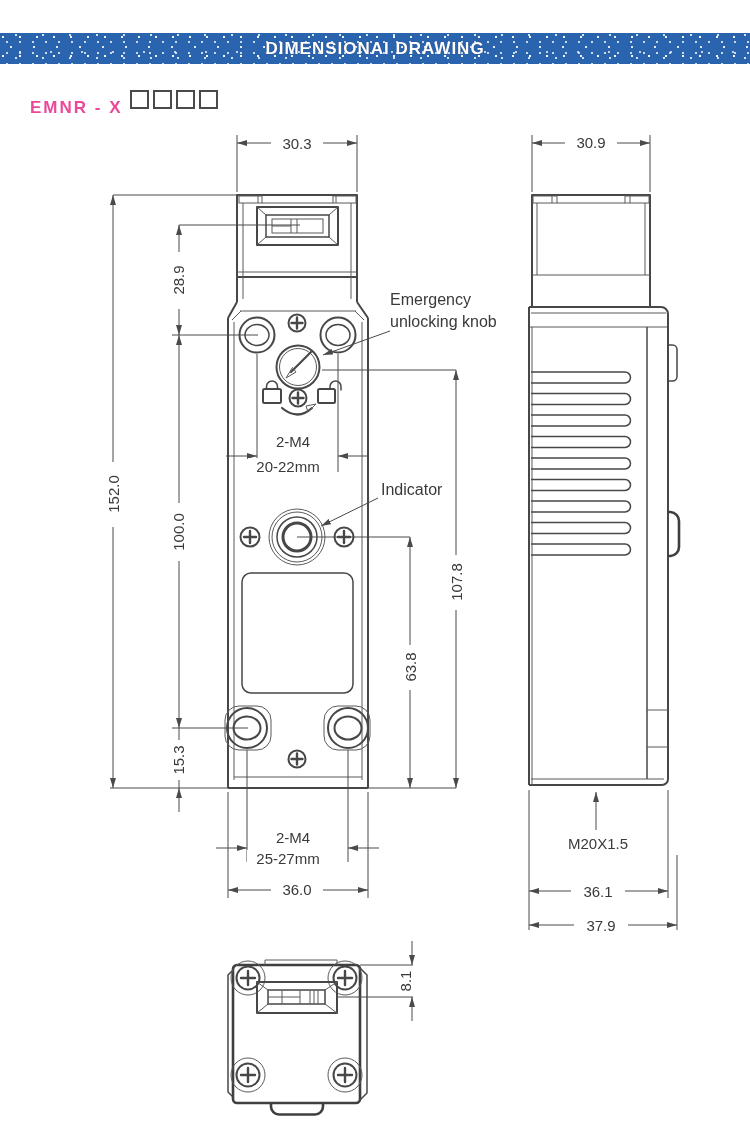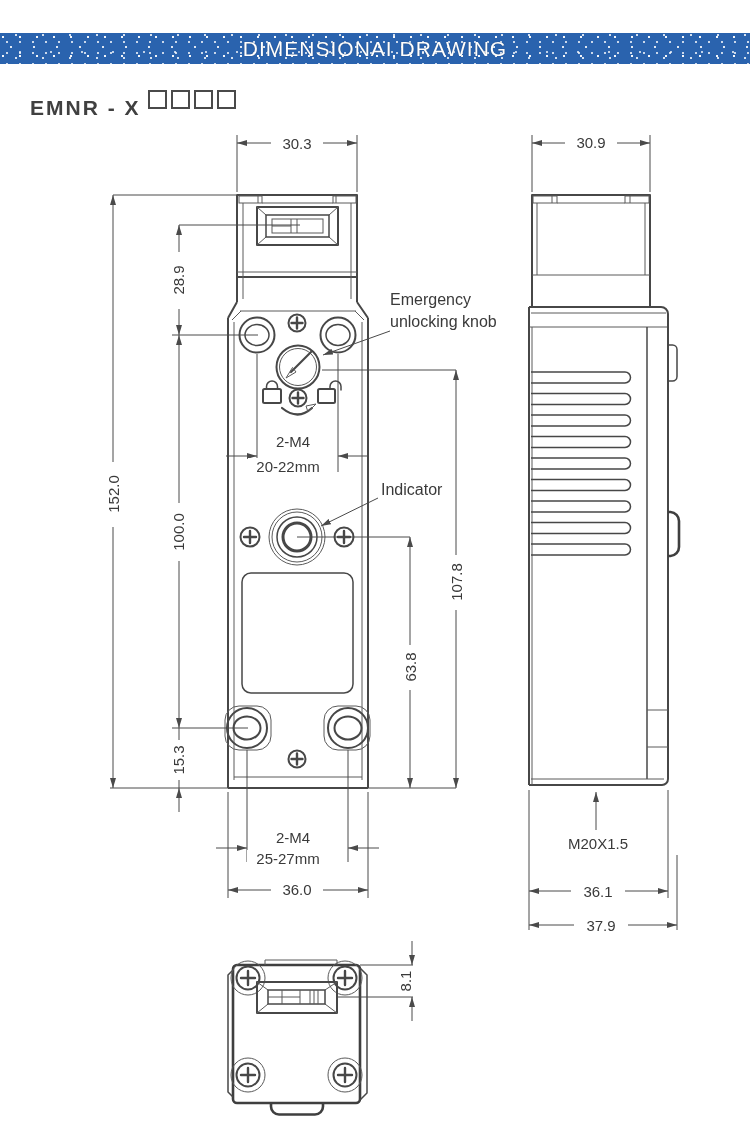--- a/index.html
+++ b/index.html
@@ -9,25 +9,25 @@
   #banner{position:absolute;left:0;top:33px;width:750px;height:31px;
     background-color:#2a63ae;
     background-image:
       radial-gradient(circle at 3px 4px, rgba(255,255,255,.95) 1px, transparent 1.5px),
       radial-gradient(circle at 11px 14px, rgba(255,255,255,.85) 1px, transparent 1.5px),
       radial-gradient(circle at 7px 9px, rgba(255,255,255,.75) .9px, transparent 1.3px),
       radial-gradient(circle at 16px 2px, rgba(255,255,255,.8) .9px, transparent 1.3px),
       radial-gradient(circle at 20px 19px, rgba(255,255,255,.7) .8px, transparent 1.2px);
     background-size:17px 19px,23px 29px,13px 11px,27px 23px,31px 37px;
     display:flex;align-items:center;justify-content:center;}
-  #banner .title{color:#ffffff;font-weight:400;font-size:21px;letter-spacing:1px;
+  #banner .title{color:#ffffff;font-weight:700;font-size:17px;letter-spacing:1px;
     text-shadow:0 0 1px rgba(0,0,0,.45);}
   
   #model{position:absolute;left:30px;top:86px;height:26px;display:flex;align-items:center;}
-  #model .code{font-weight:700;font-size:21px;letter-spacing:2px;color:#404040;margin-top:18px;}
+  #model .code{font-weight:700;font-size:17px;letter-spacing:2px;color:#ec4899;margin-top:18px;}
   #model .box{display:inline-block;width:15px;height:15px;border:2.5px solid #4a4a4a;
     margin-left:4px;}
   #model .box.first{margin-left:7px;}
   svg text{font-family:"Liberation Sans",sans-serif;}
   .o1{stroke:#5a5a5a;stroke-width:1;fill:none;}
   .om{stroke:#474747;stroke-width:1.5;fill:none;}
   .o2{stroke:#474747;stroke-width:2;fill:none;stroke-linejoin:round;}
   .o3{stroke:#3f3f3f;stroke-width:2.6;fill:none;stroke-linejoin:round;}
   .cross{stroke:#474747;stroke-width:2.4;fill:none;stroke-linecap:round;}
   .dim{stroke:#4a4a4a;stroke-width:1;fill:none;}

